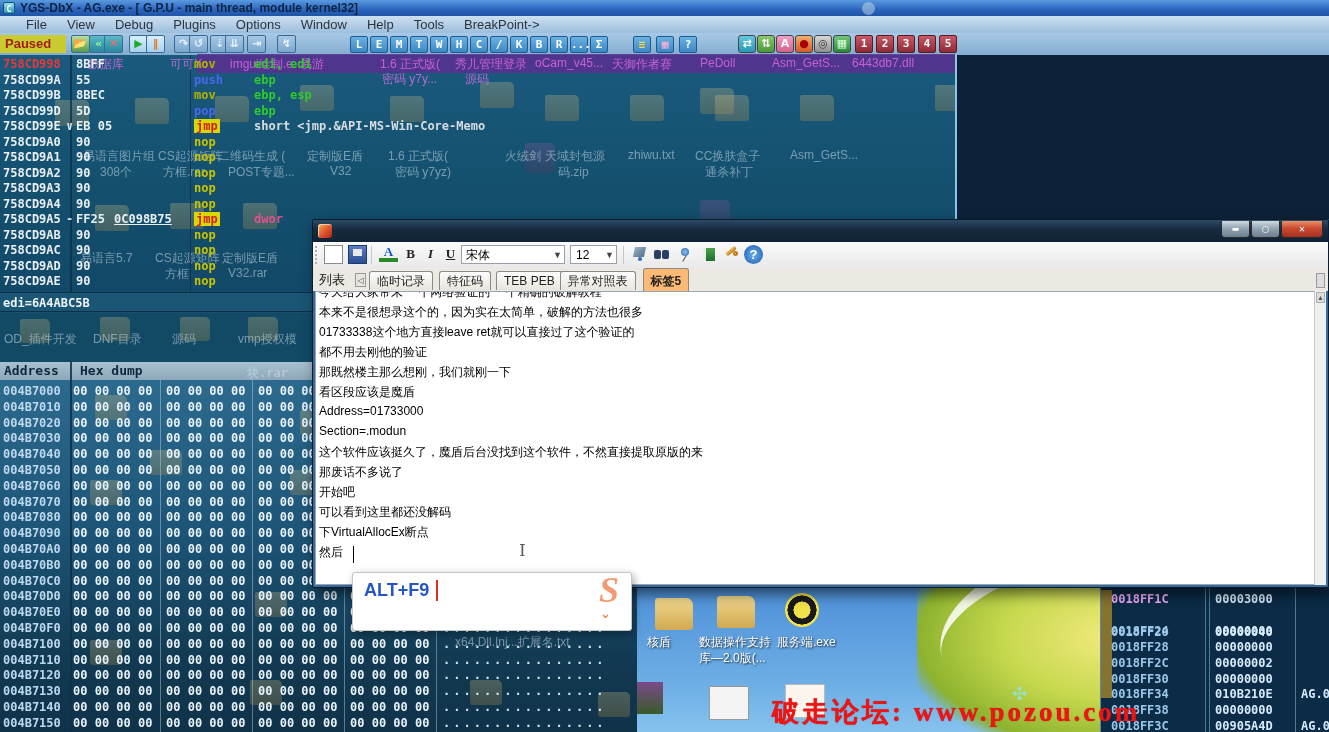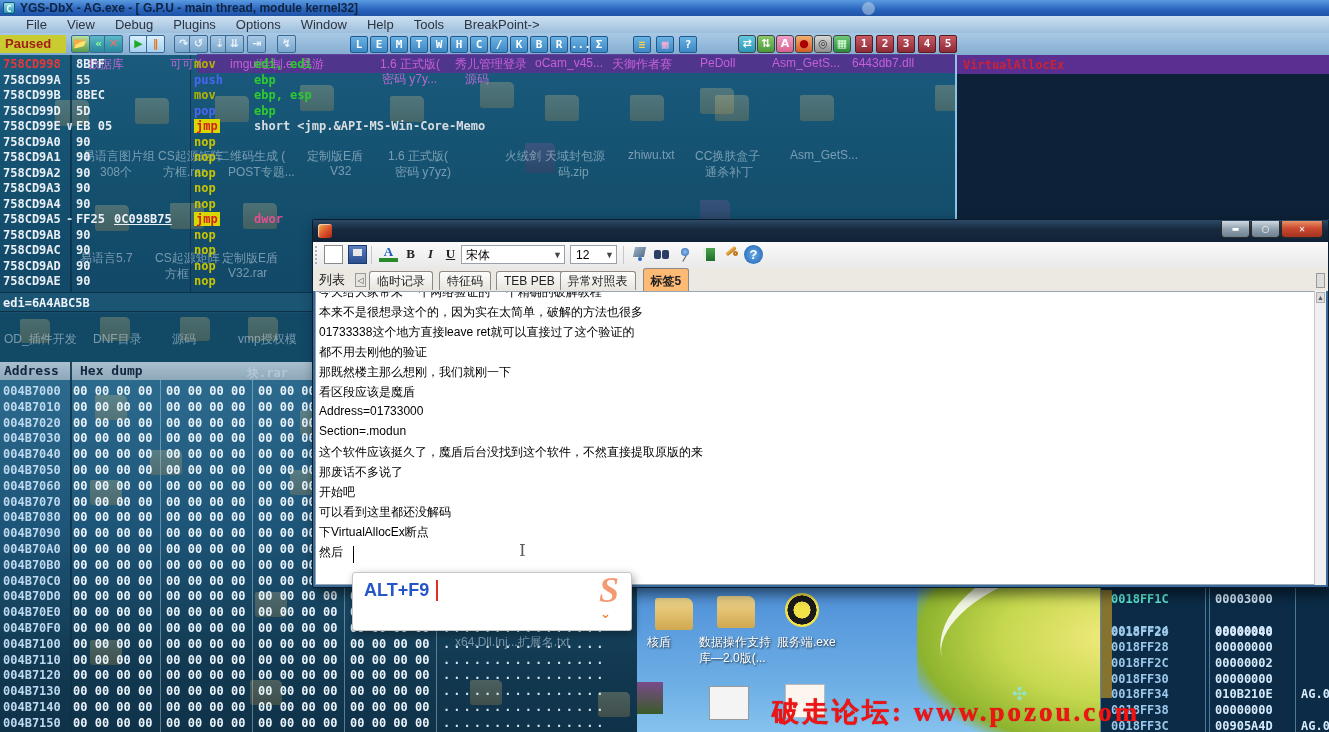--- a/index.html
+++ b/index.html
@@ -307,23 +307,20 @@
       <div class="gf" style="position: absolute; left: 100px; top: 4px; width: 30px; height: 24px;"></div>
       <div class="gf" style="position: absolute; left: 180px; top: 4px; width: 30px; height: 24px;"></div>
       <div class="gf" style="position: absolute; left: 248px; top: 4px; width: 30px; height: 24px;"></div>
       <span class="glabel" style="position: absolute; left: 4px; top: 18px;">OD_插件开发</span>
       <span class="glabel" style="position: absolute; left: 93px; top: 18px;">DNF目录</span>
       <span class="glabel" style="position: absolute; left: 172px; top: 18px;">源码</span>
       <span class="glabel" style="position: absolute; left: 238px; top: 18px;">vmp授权模</span>
     </div>
 
   <div class="abs regs"></div>
-  <div class="abs purple-strip" style="left:957px;top:55px;width:372px;height:19px;z-index:6;">
-    <span class="mono" style="color:#cc2233;margin-left:6px;line-height:19px;display:inline-block;">VirtualAllocEx</span>
-  </div>
 
   <div class="abs hexpane" id="hexpane">
     <div class="hexhead">
       <span class="abs" style="left:4px;">Address</span>
       <span class="abs" style="left:80px;">Hex dump</span>
       <span class="abs glabel" style="left:247px;top:2px;">块.rar</span>
     </div>
   <div class="vsep" style="position: absolute; left: 160px; top: 18px; width: 1px; height: 352px;"></div>
       <div class="vsep" style="position: absolute; left: 252px; top: 18px; width: 1px; height: 352px;"></div>
       <div class="vsep" style="position: absolute; left: 344px; top: 18px; width: 1px; height: 352px;"></div>
@@ -534,21 +531,21 @@
       <span class="dflabel" style="position: absolute; left: 140px; top: 46px;">服务端.exe</span>
       <span style="position: absolute; left: 375px; top: 95px; color: rgb(138, 232, 240); font-size: 18px; opacity: 0.8;">✣</span>
     </div>
 
   <div class="abs stack" id="stackpane">
     <div style="position:absolute;left:0;top:2px;width:11px;height:108px;background:#b08c28;opacity:.75;"></div>
     <div style="position:absolute;left:104px;top:0;width:1px;height:144px;background:#4a7a9c;"></div>
     <div style="position:absolute;left:108px;top:0;width:1px;height:144px;background:#4a7a9c;"></div>
     <div style="position:absolute;left:194px;top:0;width:1px;height:144px;background:#4a7a9c;"></div>
   <div class="mono" style="position: absolute; left: 0px; top: 4px; width: 229px; height: 15px;">
-        <span style="position: absolute; left: 10px; color: #5eead4;">0018FF1C</span>
+        <span style="position: absolute; left: 10px; color: #f0abfc;">0018FF1C</span>
         <span style="position: absolute; left: 114px; color: rgb(214, 234, 252);">00003000</span>
       </div>
       <div class="mono" style="position: absolute; left: 0px; top: 37px; width: 224px; height: 15px;">
         <span style="position: absolute; left: 10px; color: rgb(156, 200, 234);">0018FF20</span>
         <span style="position: absolute; left: 114px; color: rgb(214, 234, 252);">00000040</span>
       </div>
       <div class="mono" style="position: absolute; left: 0px; top: 35.8px; width: 229px; height: 15px;">
         <span style="position: absolute; left: 10px; color: rgb(156, 200, 234);">0018FF24</span>
         <span style="position: absolute; left: 114px; color: rgb(214, 234, 252);">00000000</span>
       </div>

